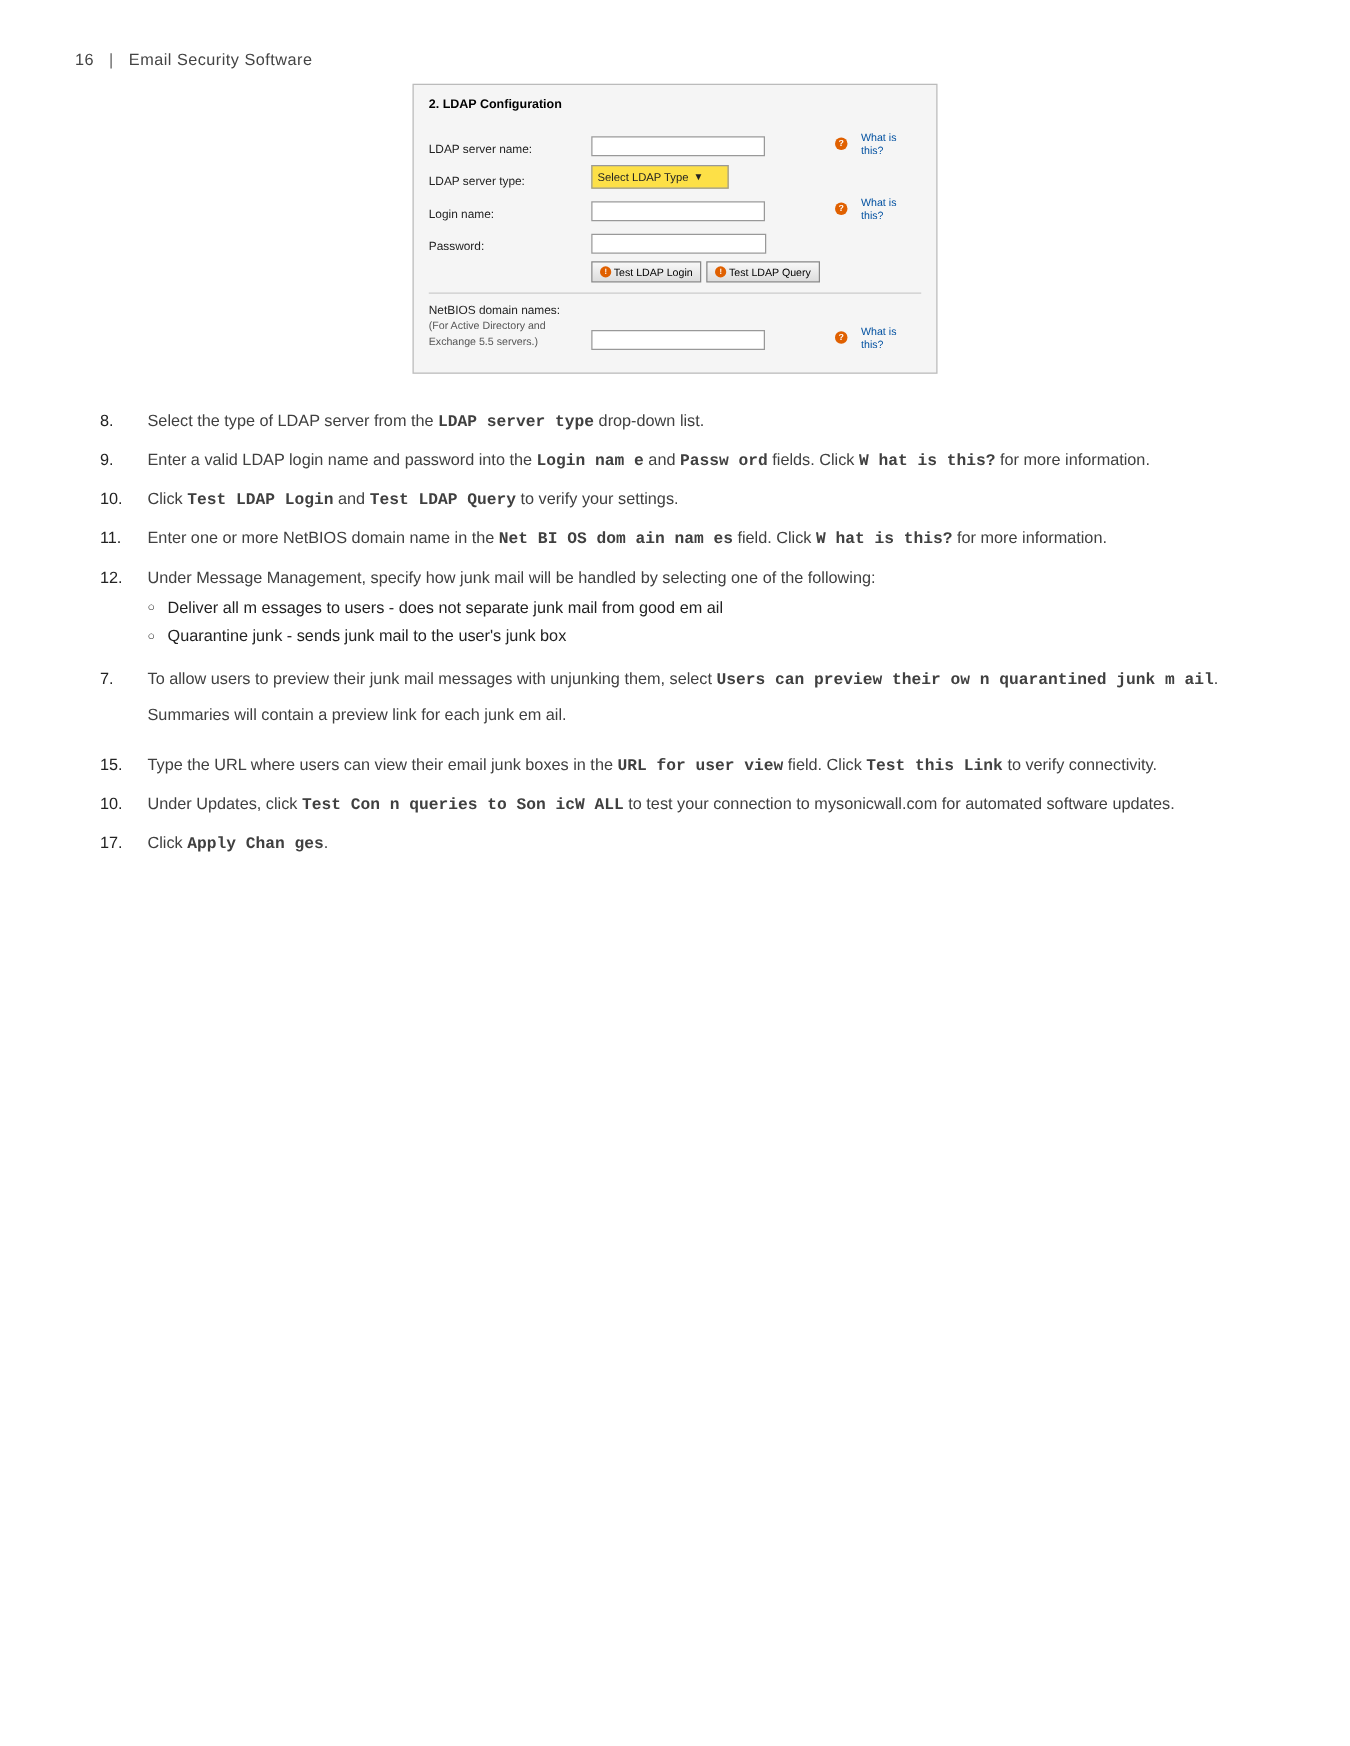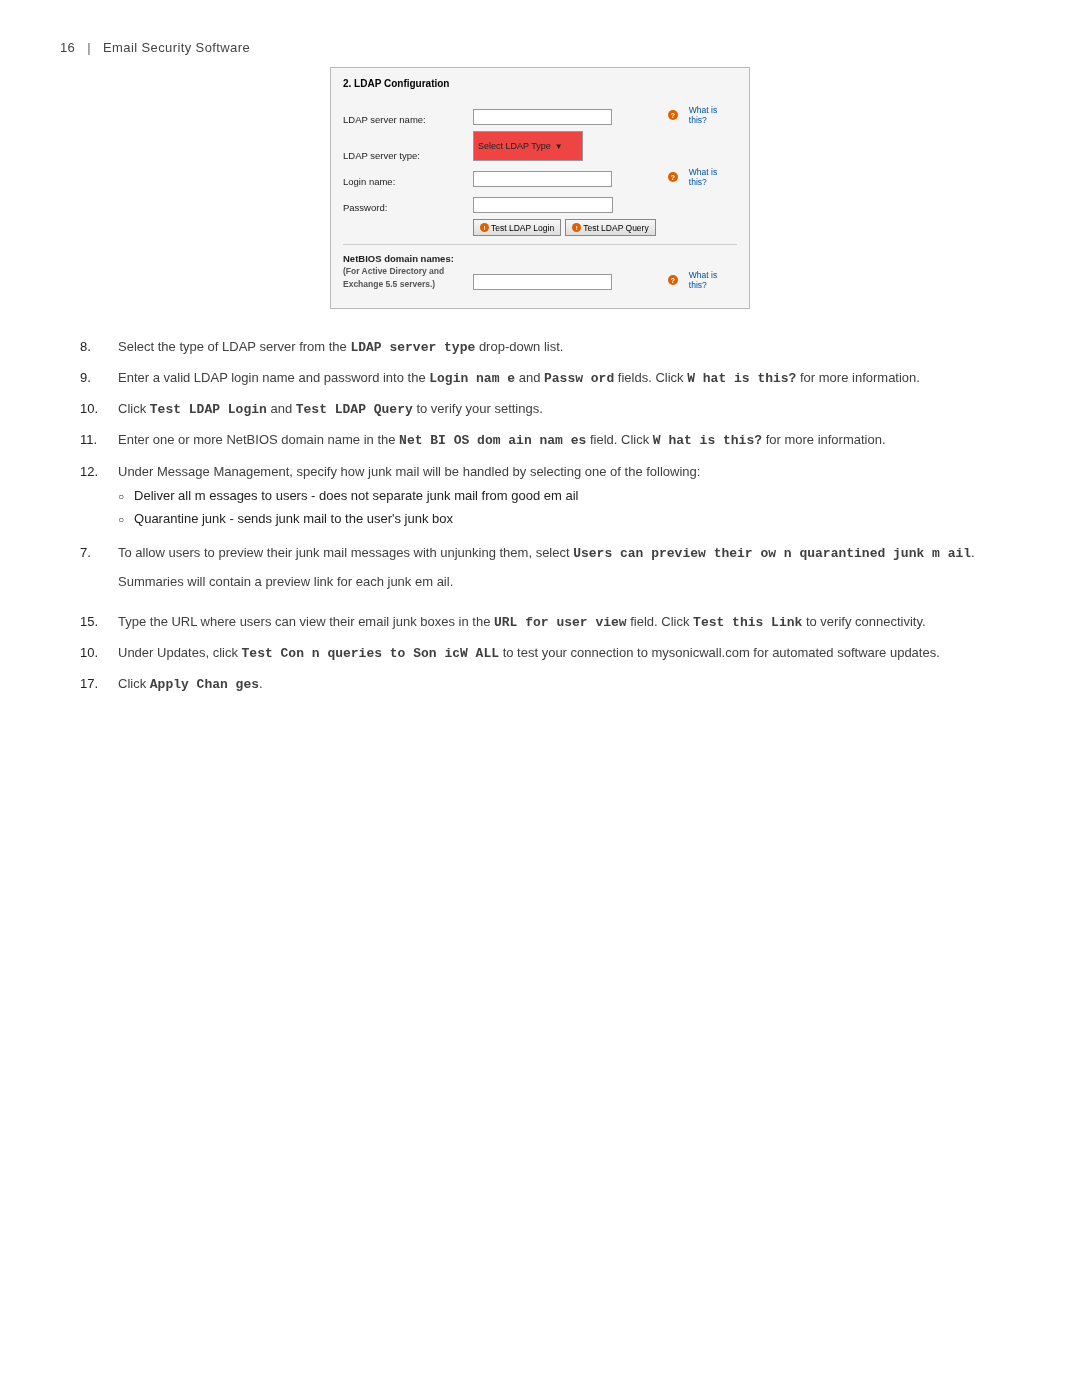--- a/index.html
+++ b/index.html
@@ -53,34 +53,33 @@
       font-size: 9.5px;
       color: #222;
       flex-shrink: 0;
     }
     .form-label-multi {
       width: 130px;
       font-size: 9.5px;
       color: #222;
       flex-shrink: 0;
       line-height: 1.3;
-      font-weight: bold;
     }
     .form-input {
       width: 140px;
       height: 16px;
       border: 1px solid #999;
       background: #fff;
       font-size: 9px;
     }
     .form-select {
       width: 110px;
-      height: 30px;
+      height: 19px;
       border: 1px solid #999;
-      background: #ef4444;
+      background: #fde047;
       font-size: 9px;
       display: flex;
       align-items: center;
       padding: 0 4px;
       cursor: pointer;
     }
     .form-select-arrow {
       margin-left: 4px;
       font-size: 8px;
     }

